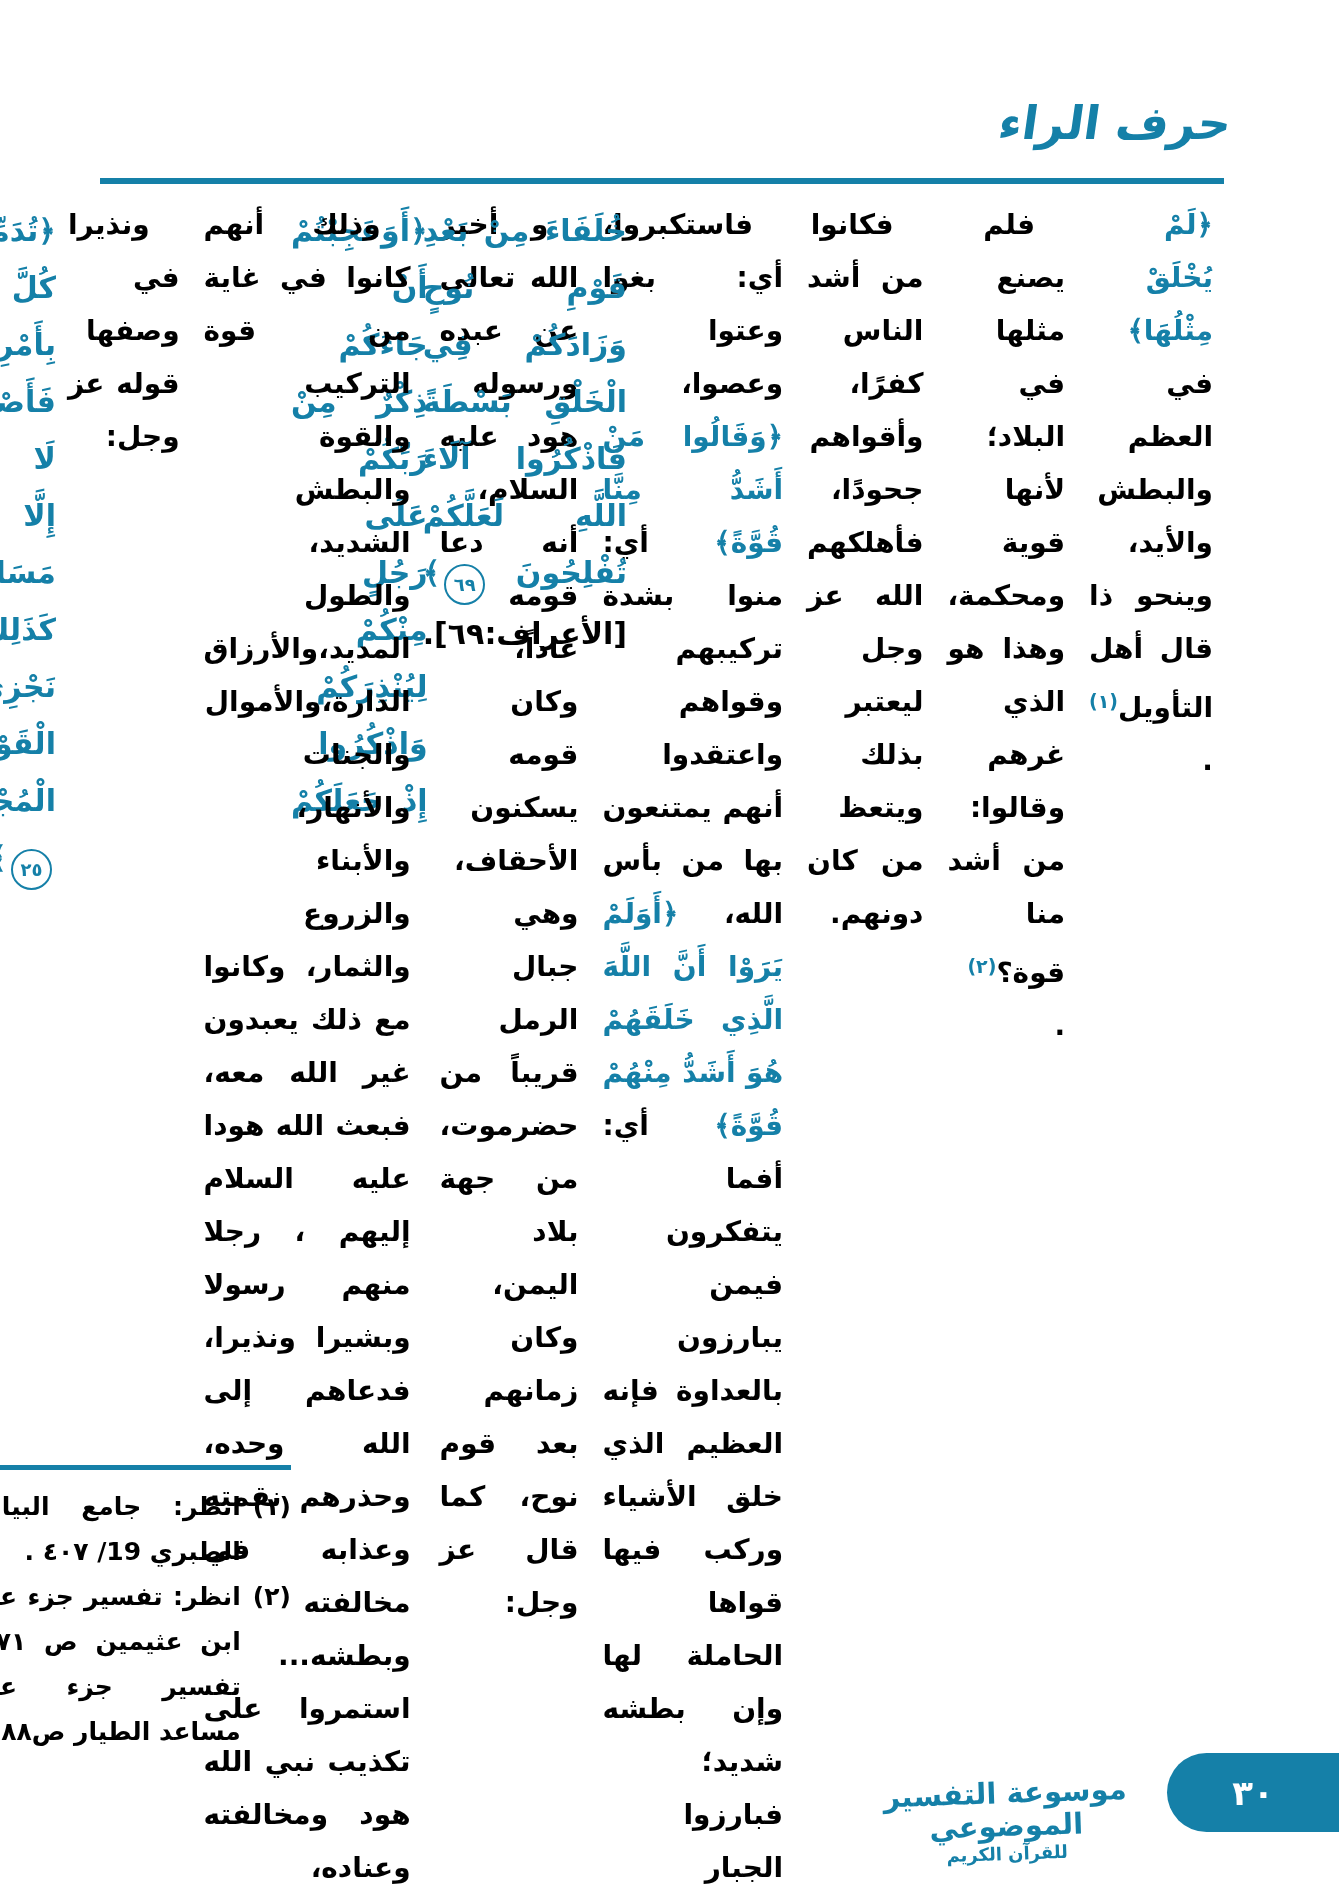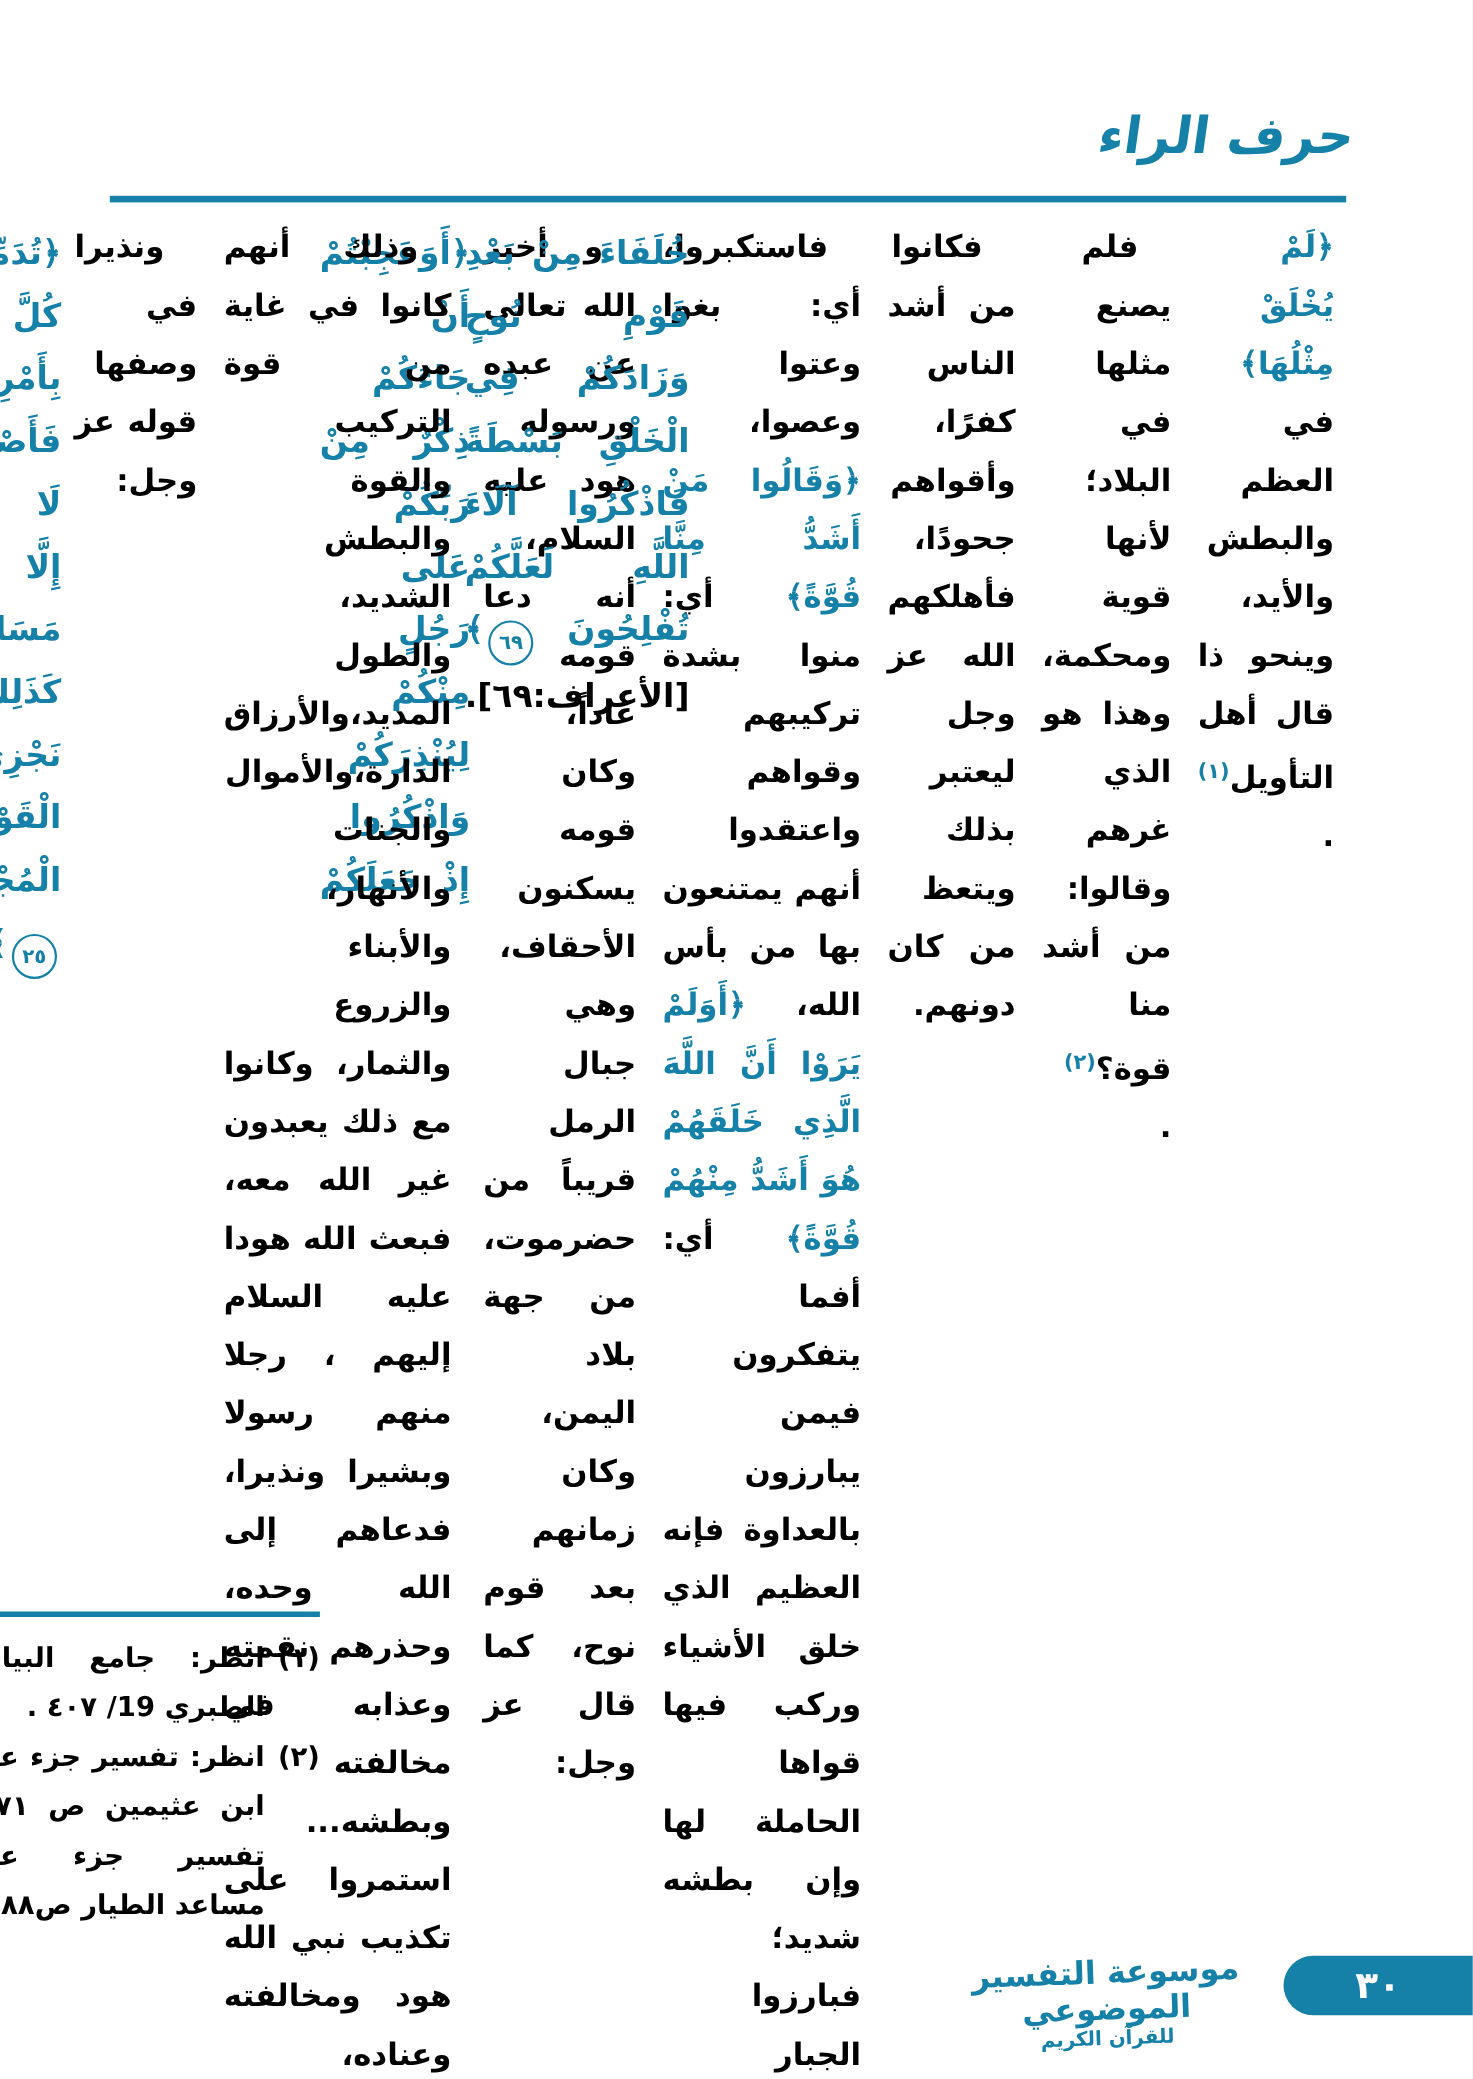--- a/index.html
+++ b/index.html
@@ -78,21 +78,21 @@
   
   .logo{
     position:absolute;bottom:26px;right:208px;width:250px;
     text-align:center;color:#1580a8;transform:rotate(-2deg);
     line-height:1.15;
   }
   .logo-line1{font-size:29px;font-weight:700;letter-spacing:-1px;}
   .logo-line2{font-size:18px;font-weight:700;}
   .page-pill{
     position:absolute;bottom:58px;right:0;
-    width:172px;height:54px;
+    width:172px;height:79px;
     background:#1580a8;border-radius:40px 0 0 40px;
     color:#fff;display:flex;align-items:center;justify-content:center;
     font-size:34px;font-weight:700;
   }
 </style>
 </head>
 <body>
 
 <div class="page">
 

